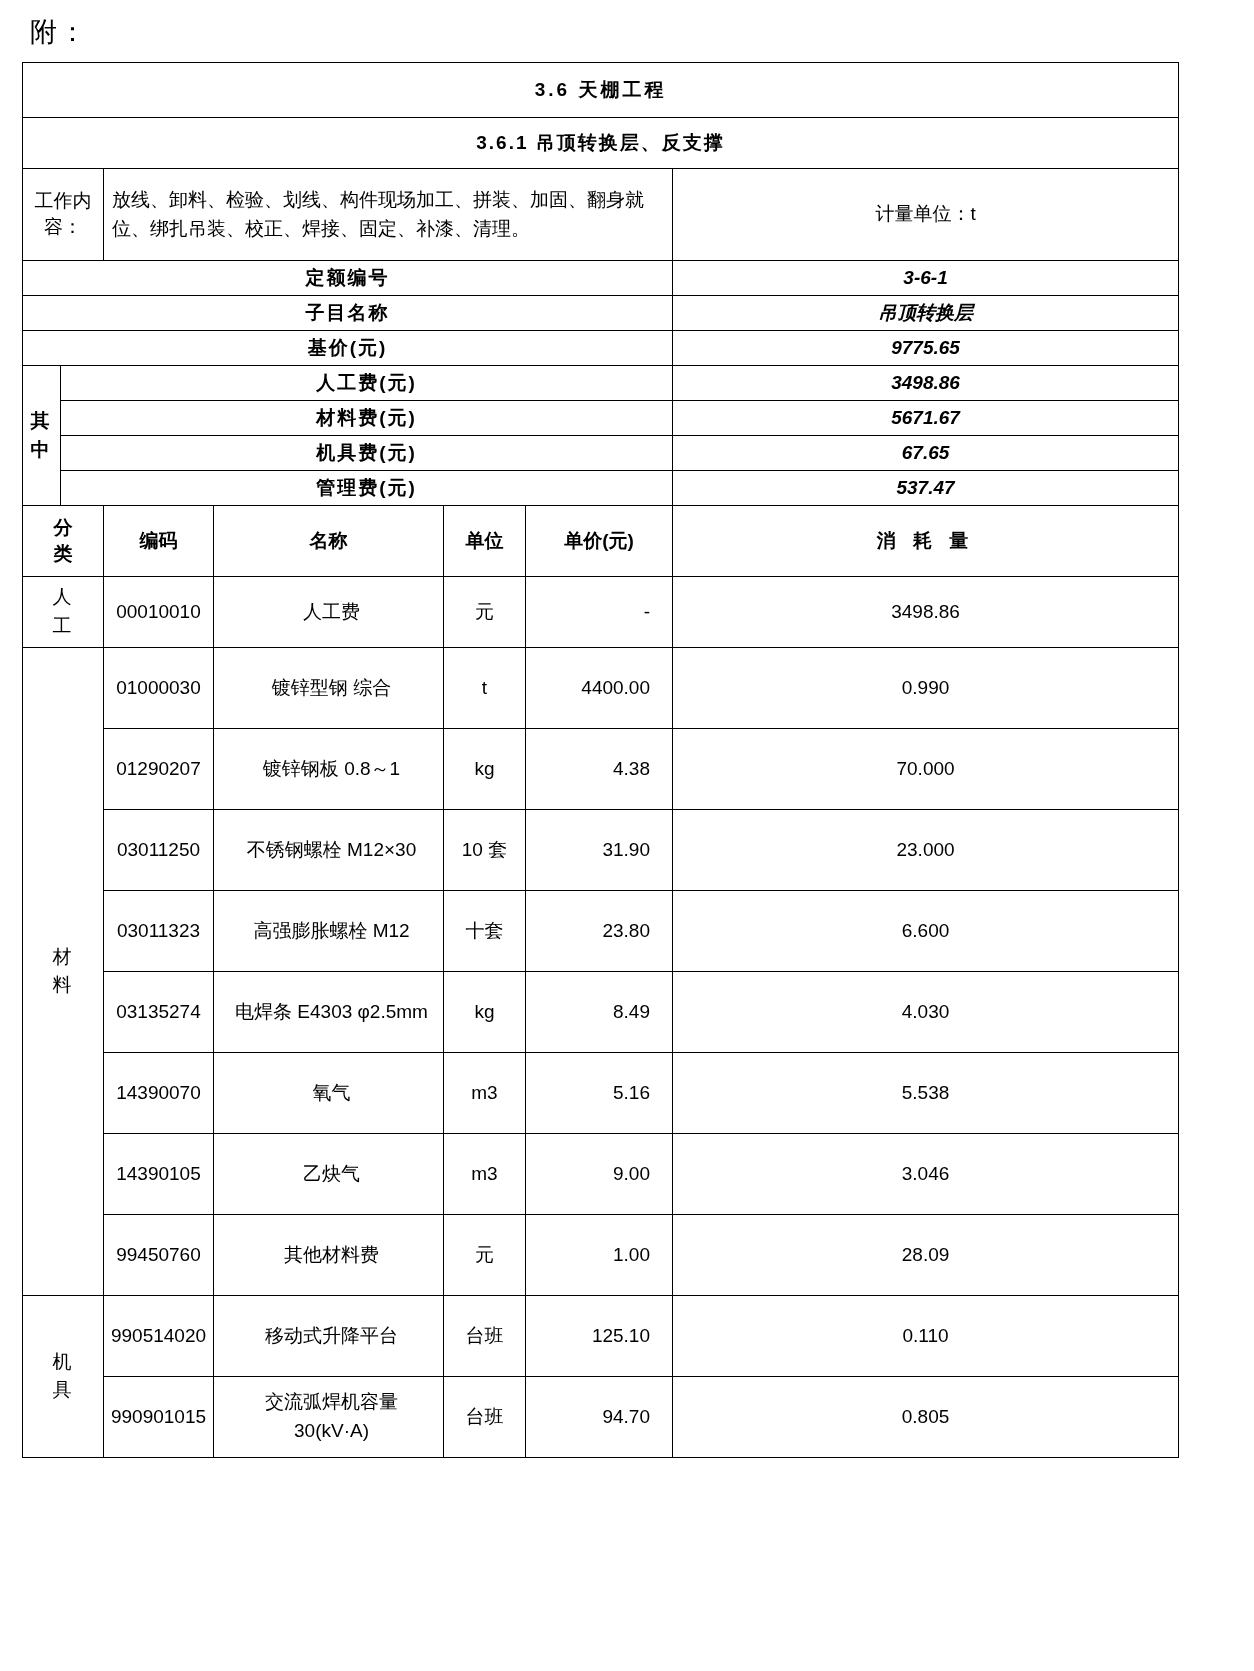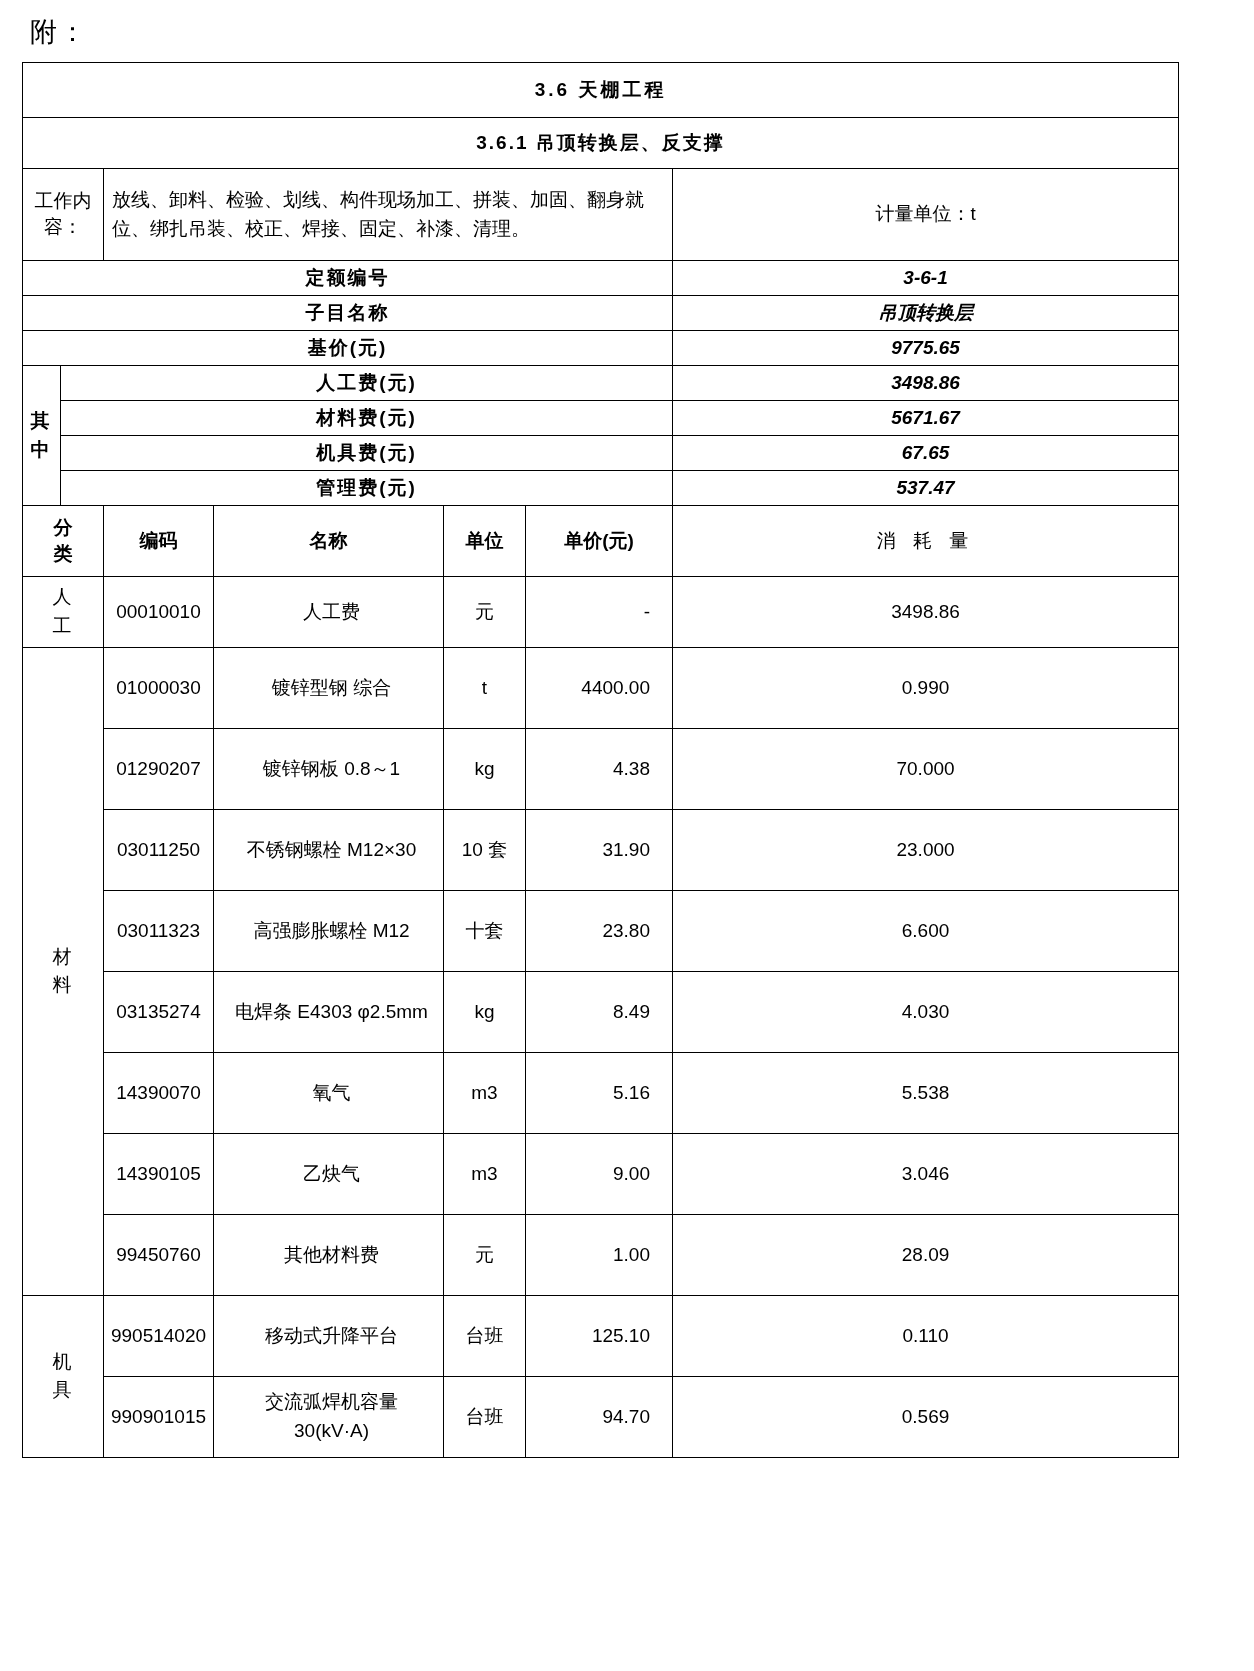--- a/index.html
+++ b/index.html
@@ -86,21 +86,21 @@
     line-height: 1.5;
     width: 38px;
     letter-spacing: 2px;
   }
   .hdr {
     font-size: 20px;
     font-weight: bold;
   }
   .hdr-spaced {
     font-size: 20px;
-    font-weight: normal;
+    font-weight: bold;
     letter-spacing: 6px;
   }
   .cell-code {
     font-size: 19px;
   }
   .cell-name {
     font-size: 19px;
     text-align: left;
     padding-left: 12px !important;
     line-height: 1.5;
@@ -252,17 +252,17 @@
         <td class="cell-name">移动式升降平台</td>
         <td class="cell-unit">台班</td>
         <td class="cell-price">125.10</td>
         <td class="cell-qty">0.110</td>
       </tr>
       <tr class="tall2">
         <td class="cell-code">990901015</td>
         <td class="cell-name">交流弧焊机容量 30(kV·A)</td>
         <td class="cell-unit">台班</td>
         <td class="cell-price">94.70</td>
-        <td class="cell-qty">0.569</td>
+        <td class="cell-qty">0.805</td>
       </tr>
     </tbody>
   </table>
 </div>
 
 </body></html>

